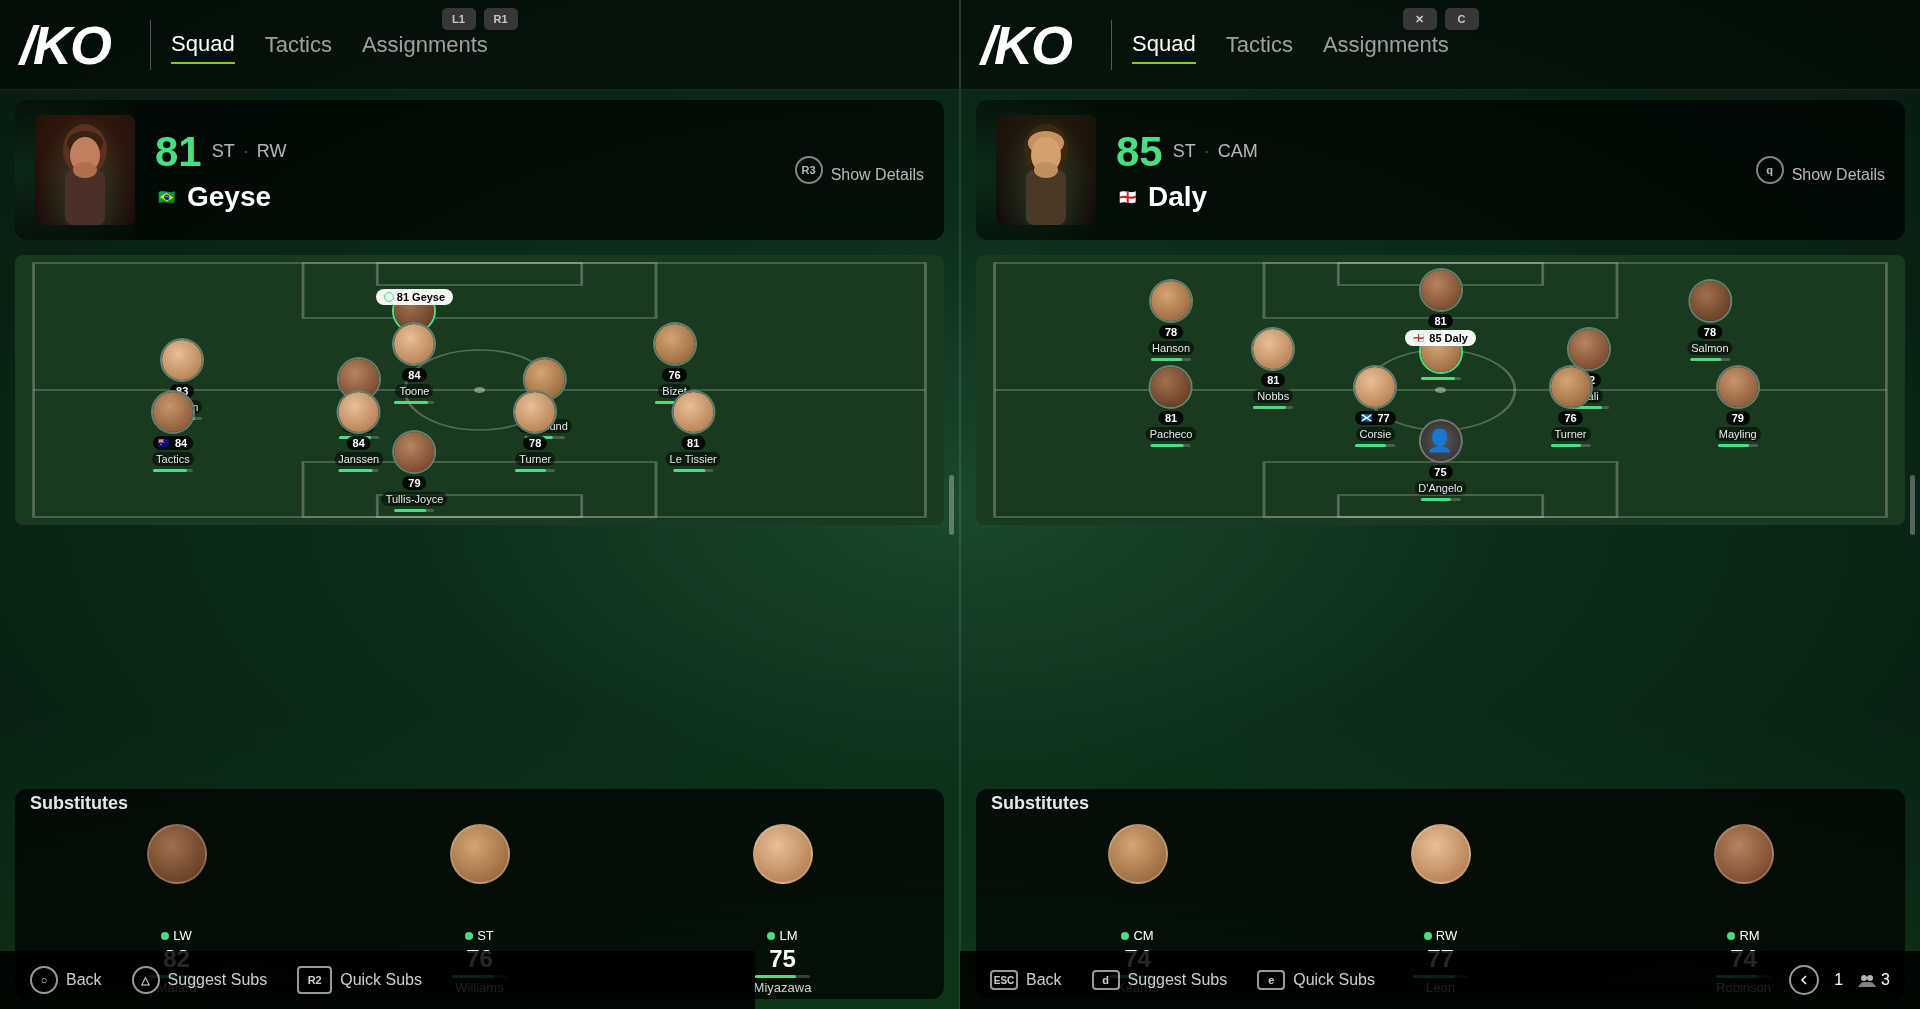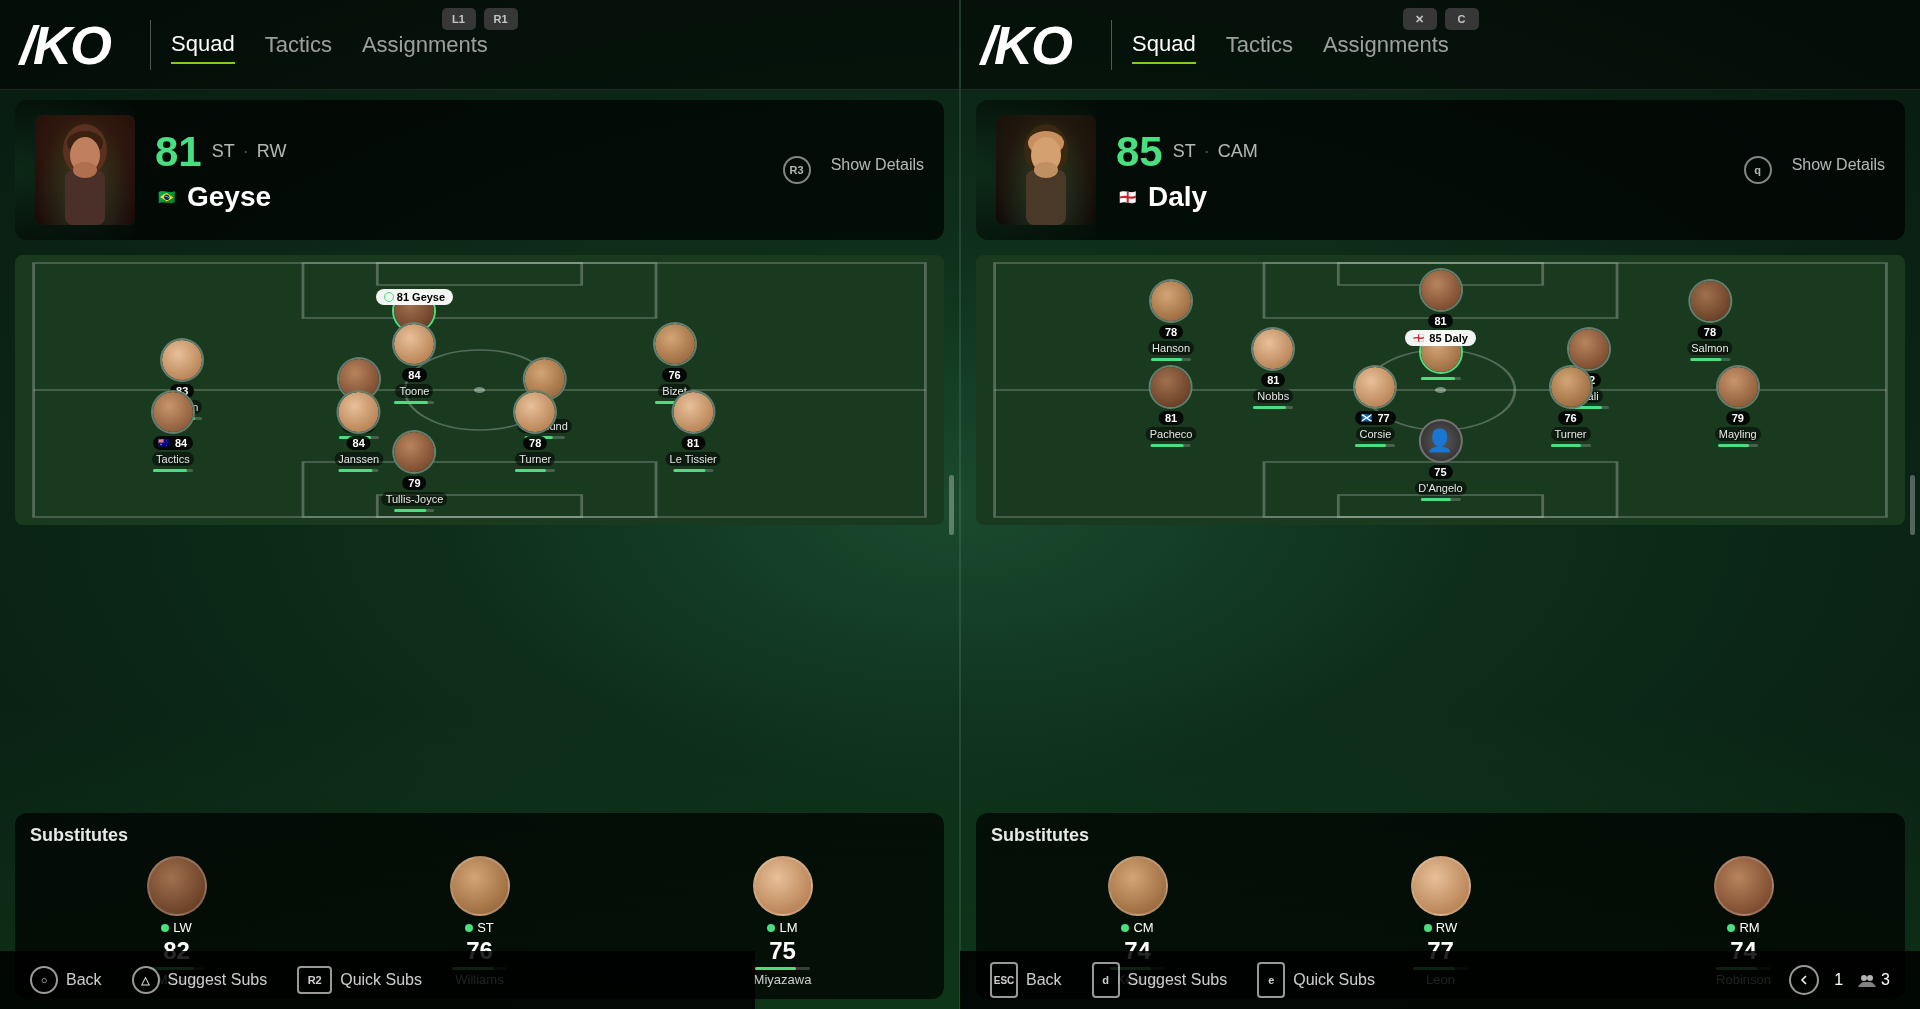--- a/index.html
+++ b/index.html
@@ -162,22 +162,22 @@
       font-size: 16px;
     }
 
     .player-name {
       font-size: 28px;
       font-weight: 700;
     }
 
     .show-details {
       display: flex;
-      align-items: flex-start;
-      gap: 20px;
+      align-items: flex-end;
+      gap: 8px;
       color: rgba(255,255,255,0.7);
       font-size: 16px;
     }
 
     .show-details-btn {
       width: 28px;
       height: 28px;
       border-radius: 50%;
       border: 2px solid rgba(255,255,255,0.5);
       display: flex;
@@ -258,21 +258,21 @@
       height: 100%;
       background: #4ade80;
       border-radius: 2px;
     }
 
     
     .substitutes-section {
       background: rgba(0,0,0,0.7);
       border-radius: 12px;
       margin: 5px 15px 10px;
-      padding: 12px 15px;
+      padding: 4px 15px;
       min-height: 120px;
     }
 
     .substitutes-title {
       font-size: 18px;
       font-weight: 700;
       margin-bottom: 10px;
       color: rgba(255,255,255,0.9);
     }
 
@@ -306,20 +306,21 @@
       flex-direction: column;
       align-items: center;
       gap: 2px;
     }
 
     .sub-player-pos {
       display: flex;
       align-items: center;
       gap: 4px;
       font-size: 13px;
+      margin-top: 40px;
     }
 
     .pos-dot {
       width: 8px;
       height: 8px;
       border-radius: 50%;
       background: #4ade80;
       display: inline-block;
     }
 
@@ -373,21 +374,21 @@
       border: 2px solid rgba(255,255,255,0.6);
       display: flex;
       align-items: center;
       justify-content: center;
       font-size: 11px;
       font-weight: bold;
     }
 
     .action-btn-square {
       width: 28px;
-      height: 36px;
+      height: 20px;
       border-radius: 4px;
       border: 2px solid rgba(255,255,255,0.6);
       display: flex;
       align-items: center;
       justify-content: center;
       font-size: 11px;
       font-weight: bold;
     }
 
     .action-btn-r2 {

